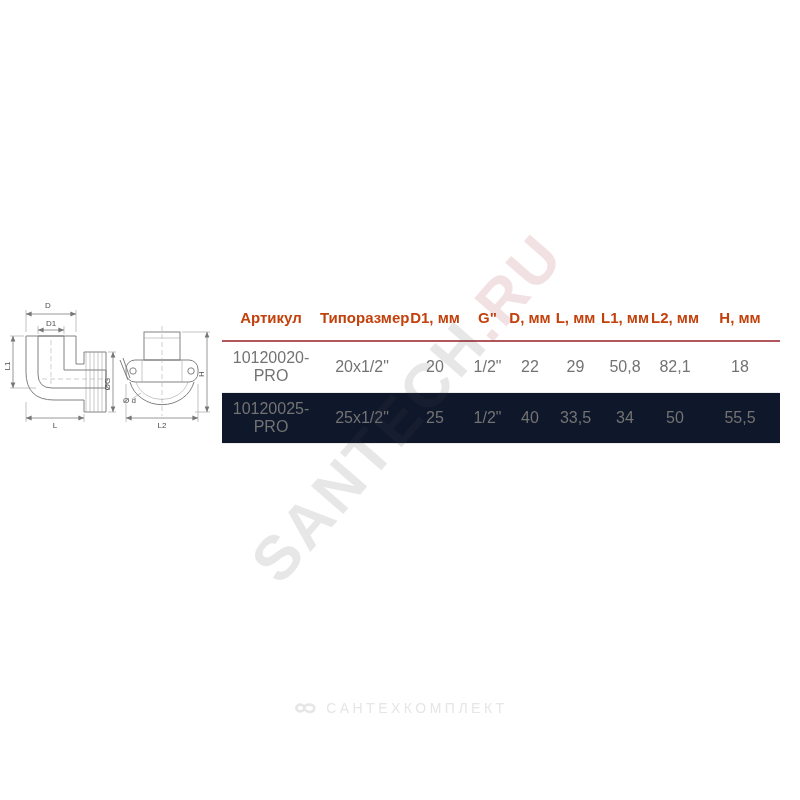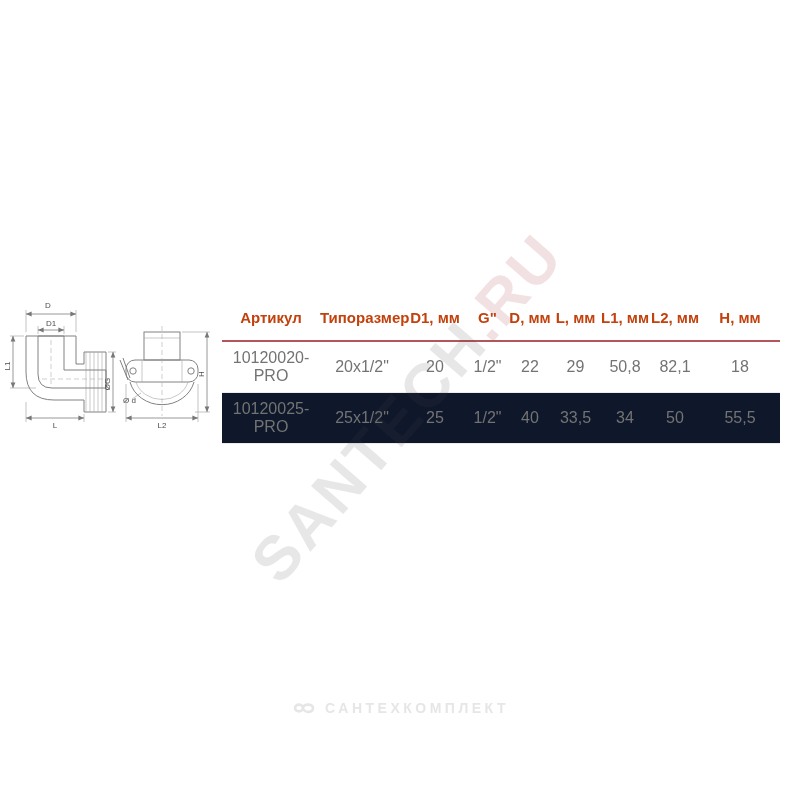--- a/index.html
+++ b/index.html
@@ -25,21 +25,21 @@
 
   
   .watermark{position:absolute;left:407px;top:408px;transform:translate(-50%,-50%) rotate(-49deg);
     font-size:62px;font-weight:bold;letter-spacing:3px;white-space:nowrap;z-index:5;pointer-events:none;}
   .wm-gray{color:rgba(70,70,80,0.13);}
   .wm-red{color:rgba(175,75,85,0.17);}
 
   
   .footer-logo{position:absolute;left:50%;top:700px;transform:translateX(-50%);
     display:flex;align-items:center;gap:8px;color:#e6e6e6;}
-  .footer-logo .txt{font-size:14px;font-weight:bold;letter-spacing:3.5px;color:#e6e6e6;}
+  .footer-logo .txt{font-size:14px;font-weight:normal;letter-spacing:3.5px;color:#e6e6e6;}
 </style>
 </head>
 <body>
 
 <svg class="drawing" viewBox="0 0 214 140" role="img">
   <defs>
     <pattern id="hatch" patternUnits="userSpaceOnUse" width="5" height="5" patternTransform="rotate(45)">
       <rect width="5" height="5" fill="#ededed"></rect>
       <line x1="0" y1="0" x2="0" y2="5" stroke="#bdbdbd" stroke-width="1"></line>
     </pattern>

